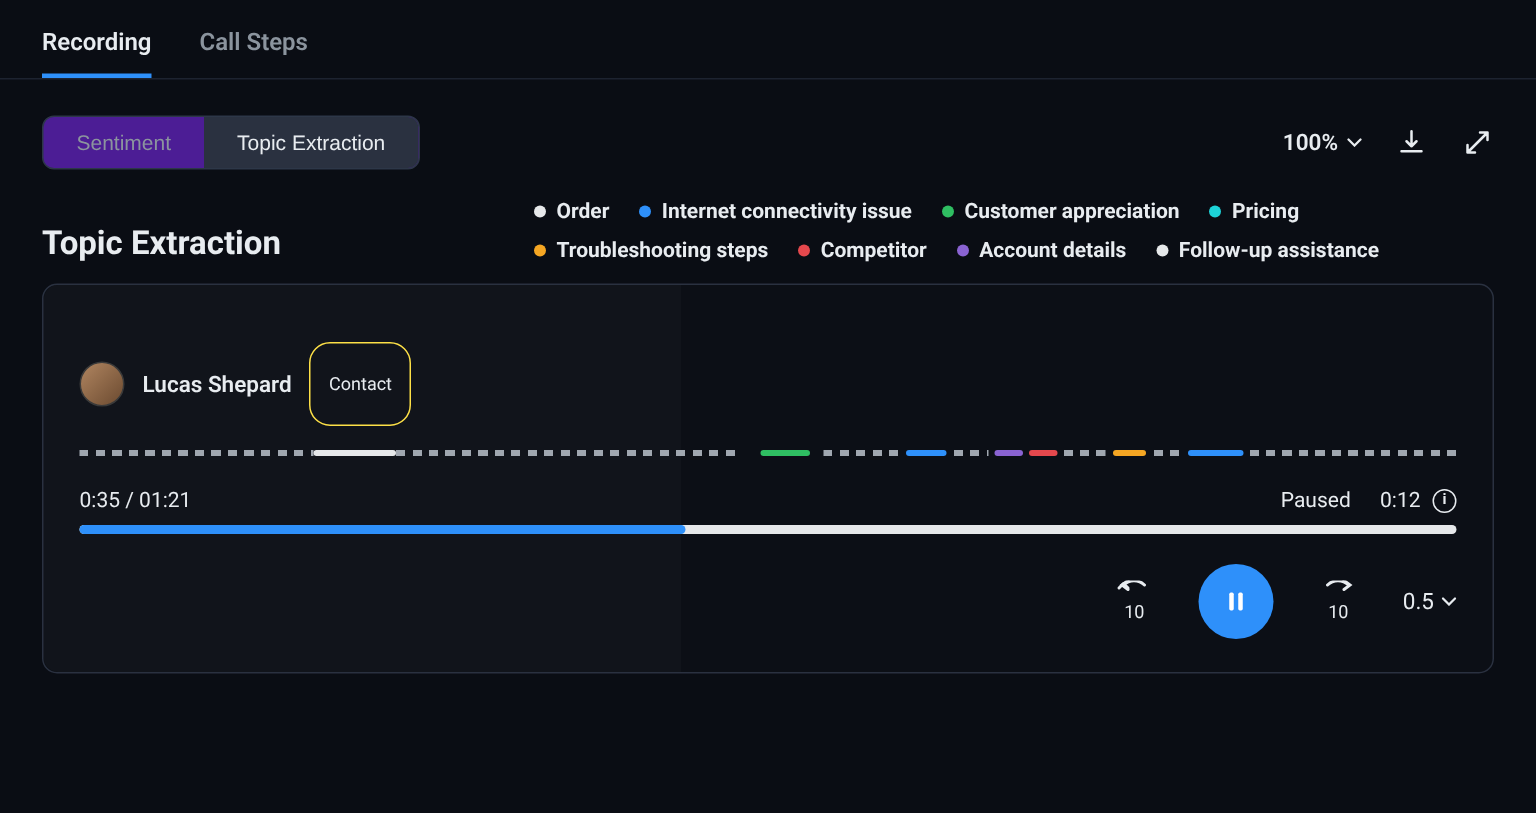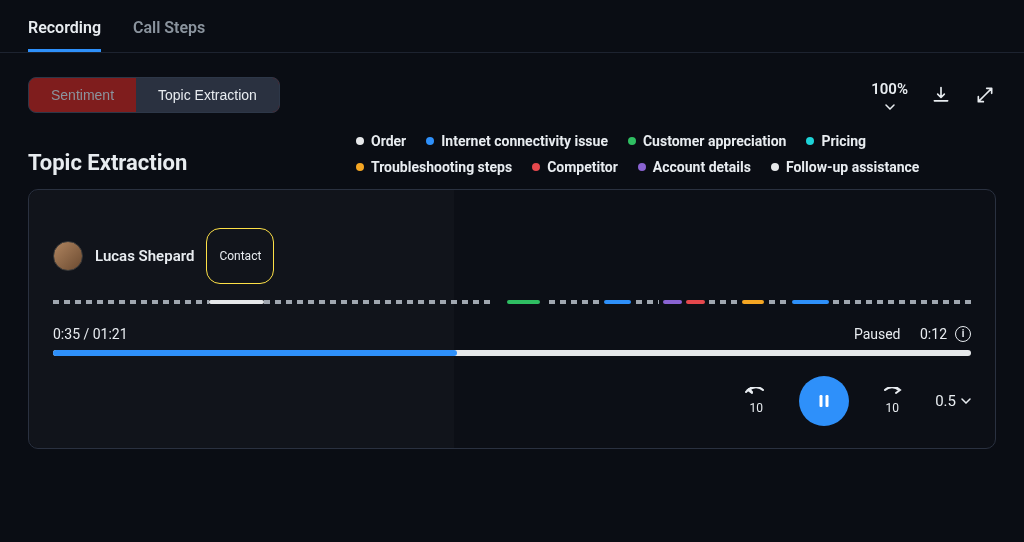--- a/index.html
+++ b/index.html
@@ -45,21 +45,21 @@
   .toolbar {
     display: flex;
     align-items: center;
     padding: 24px 28px 20px 28px;
   }
   .seg-group {
     display: flex;
     border: 1px solid var(--border);
     border-radius: 8px;
     overflow: hidden;
-    background: #7f1d1d;
+    background: #4c1d95;
   }
   .seg-btn {
     padding: 9px 22px;
     font-size: 14px;
     font-weight: 500;
     color: var(--text-dim);
     cursor: pointer;
     background: transparent;
     border: none;
   }
@@ -74,21 +74,20 @@
     gap: 22px;
     color: var(--text);
   }
   .zoom {
     display: flex;
     align-items: center;
     gap: 6px;
     font-size: 15px;
     font-weight: 600;
     cursor: pointer;
-    flex-direction: column;
   }
   .icon-btn {
     display: inline-flex;
     align-items: center;
     justify-content: center;
     width: 22px;
     height: 22px;
     color: var(--text);
     cursor: pointer;
   }

